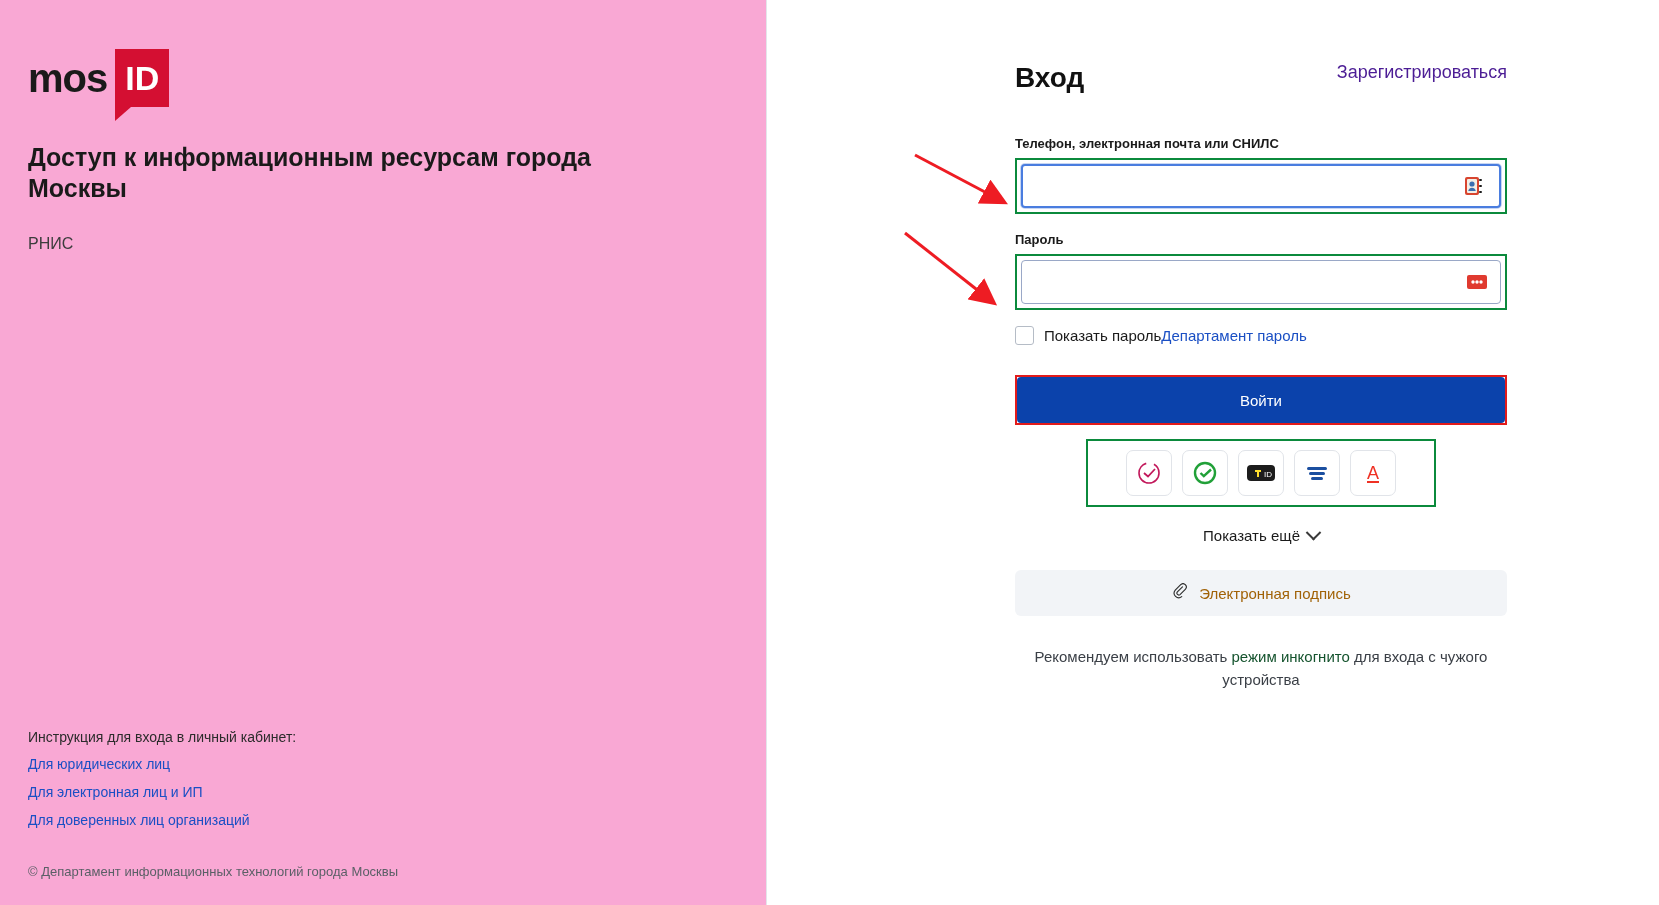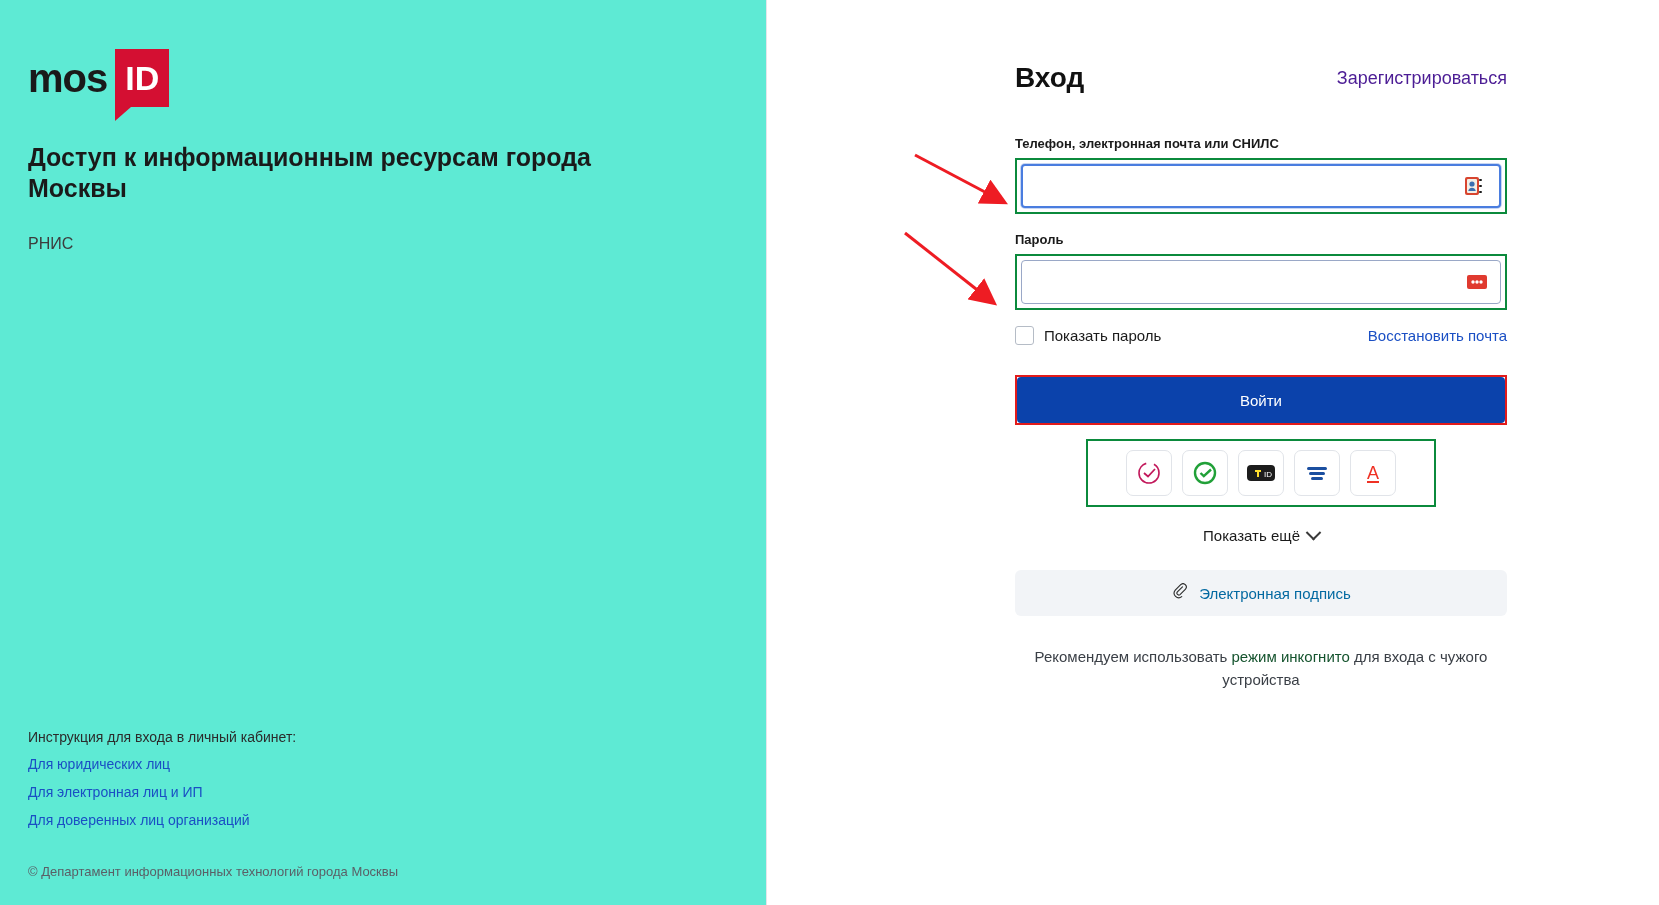--- a/index.html
+++ b/index.html
@@ -13,21 +13,21 @@
   .page {
     position: relative;
     width: 1659px; height: 905px;
     display: flex;
   }
 
   
   .left-panel {
     width: 767px;
     height: 905px;
-    background: #5eead4;
+    background: #f9a8d4;
     border-right: 1px solid #e3e6ea;
     position: relative;
     padding: 48px 28px 0 28px;
   }
   .logo {
     display: flex;
     align-items: center;
     height: 60px;
     margin-bottom: 34px;
   }
@@ -106,21 +106,21 @@
     background: #ffffff;
   }
   .form-wrap {
     position: absolute;
     left: 248px;
     top: 62px;
     width: 492px;
   }
   .form-head {
     display: flex;
-    align-items: center;
+    align-items: flex-start;
     justify-content: space-between;
     margin-bottom: 42px;
   }
   .form-title {
     font-size: 28px;
     font-weight: bold;
     color: #111111;
     margin: 0;
   }
   .register-link {
@@ -172,21 +172,21 @@
     width: 26px;
     height: 22px;
     display: flex;
     align-items: center;
     justify-content: center;
   }
 
   .row-under {
     display: flex;
     align-items: center;
-    justify-content: space-between;
+    justify-content: flex-start;
     margin-top: 16px;
   }
   .checkbox-row {
     display: flex;
     align-items: center;
     gap: 10px;
   }
   .cbox {
     width: 19px; height: 19px;
     border: 1.5px solid #b5bcc6;
@@ -261,21 +261,21 @@
     width: 100%;
     height: 46px;
     background: #f2f4f7;
     border: none;
     border-radius: 6px;
     display: flex;
     align-items: center;
     justify-content: center;
     gap: 10px;
     font-size: 15px;
-    color: #0369a1;
+    color: #a16207;
     font-family: "Liberation Sans", sans-serif;
     cursor: pointer;
   }
 
   .note {
     margin-top: 30px;
     text-align: center;
     font-size: 15px;
     color: #3a3f46;
     line-height: 1.5;
@@ -351,21 +351,21 @@
             </svg>
           </span>
         </div>
       </div>
 
       <div class="row-under">
         <div class="checkbox-row">
           <span class="cbox"></span>
           <span class="cbox-label">Показать пароль</span>
         </div>
-        <a href="#" class="restore-link">Восстановить почта</a>
+        <a href="#" class="restore-link">Департамент пароль</a>
       </div>
 
       <div class="submit-outline">
         <button class="submit-btn">Войти</button>
       </div>
 
       <div class="socials-outline">
         <div class="social-btn">
           <svg width="26" height="26" viewBox="0 0 26 26" aria-hidden="true">
             <circle cx="13" cy="13" r="10" fill="none" stroke="#c2185b" stroke-width="1.6" stroke-dasharray="44 8"></circle>

